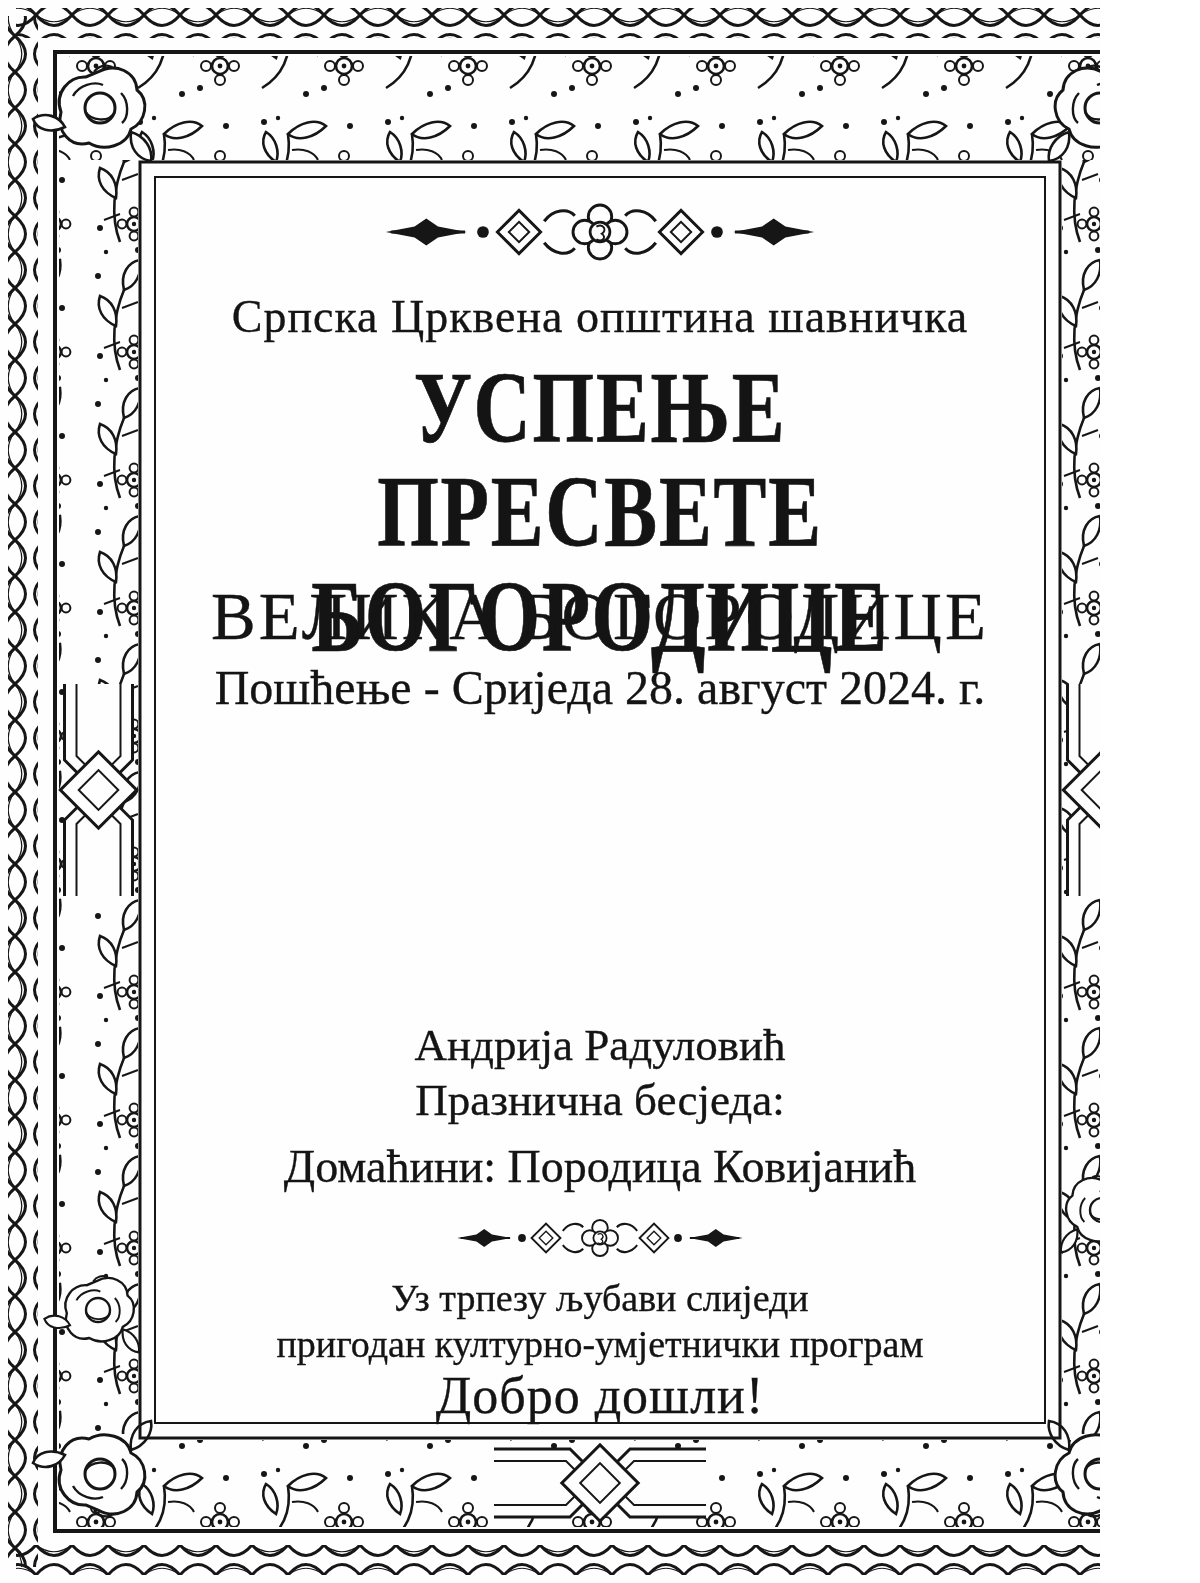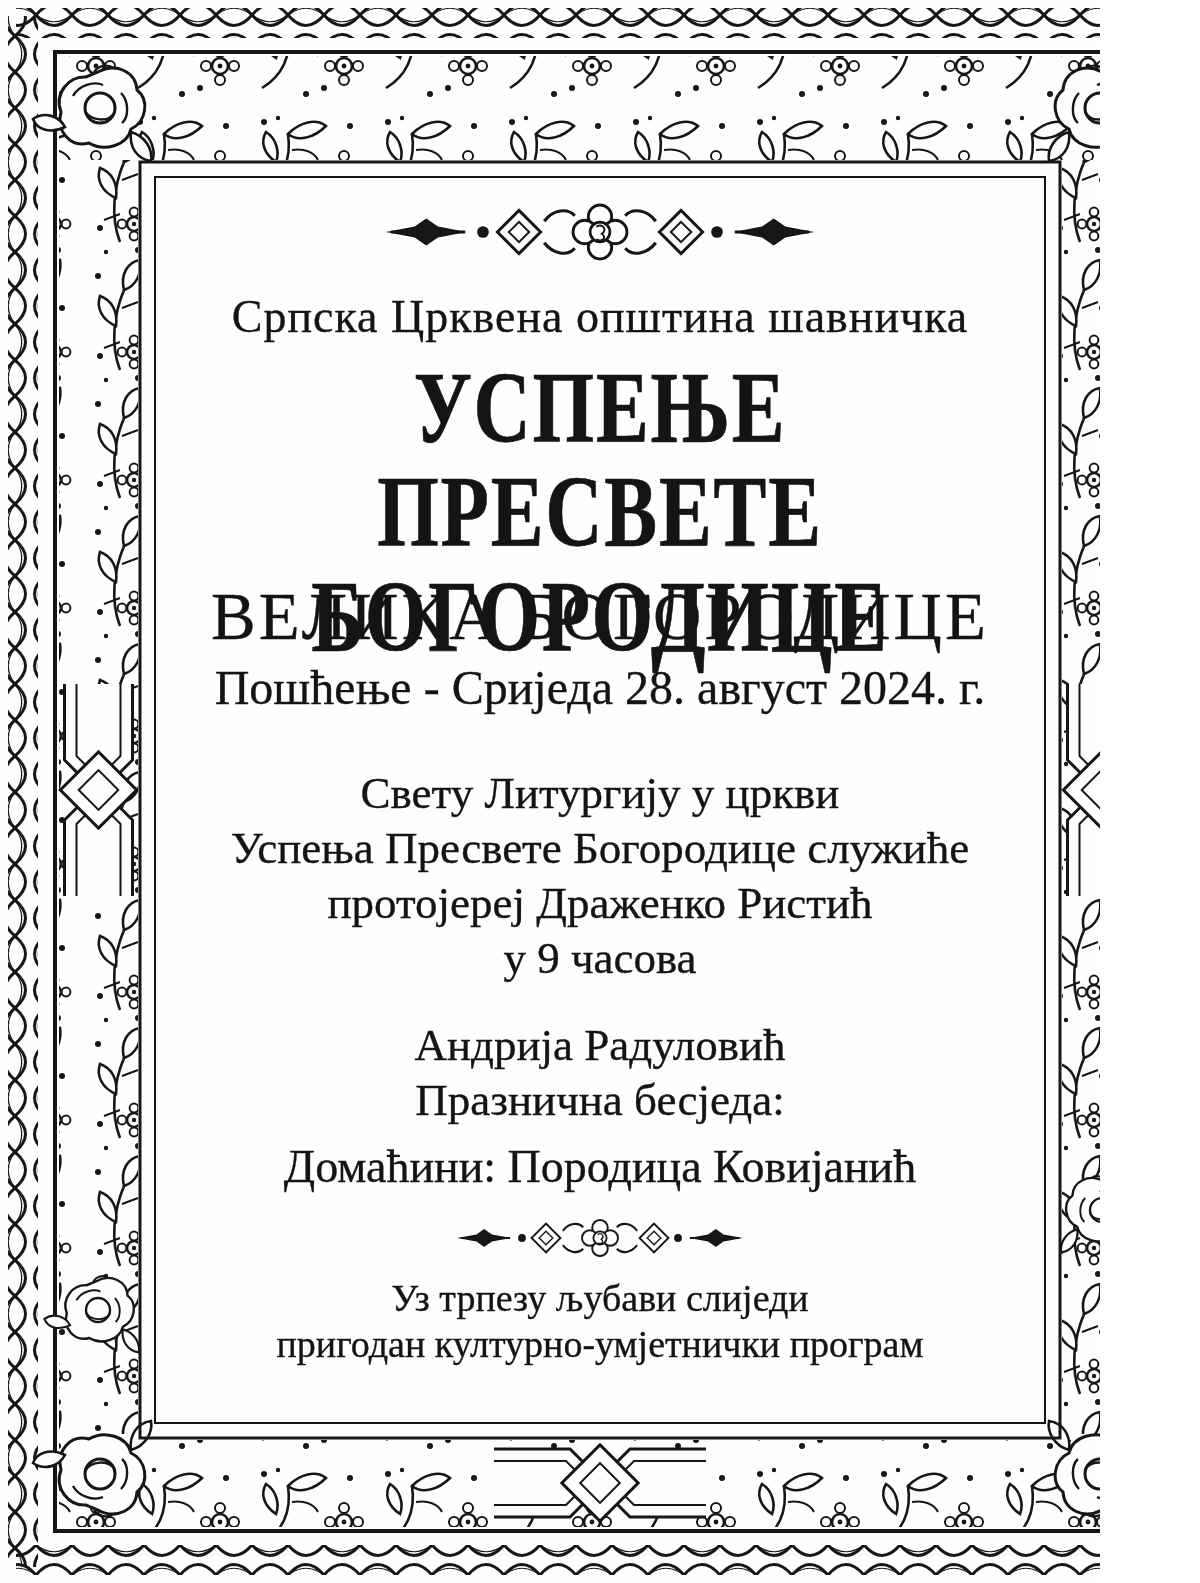--- a/index.html
+++ b/index.html
@@ -206,33 +206,28 @@
 
   <div class="txt title">
     <div>УСПЕЊЕ ПРЕСВЕТЕ</div>
     <div>БОГОРОДИЦЕ</div>
   </div>
 
   <div class="txt subtitle">ВЕЛИКА БОГОРОДИЦЕ</div>
 
   <div class="txt date">Пошћење - Сриједа 28. август 2024. г.</div>
 
-  <div class="txt liturgy">
-    <div>Свету Литургију у цркви</div>
-    <div>Успења Пресвете Богородице служиће</div>
-    <div>протојереј Драженко Ристић</div>
-    <div>у 9 часова</div>
-  </div>
 
   <div class="txt sermon">
     <div>Андрија Радуловић</div>
     <div>Празнична бесједа:</div>
   </div>
 
   <div class="txt hosts">Домаћини: Породица Ковијанић</div>
 
   <div class="txt program">
     <div>Уз трпезу љубави слиједи</div>
     <div>пригодан културно-умјетнички програм</div>
   </div>
 
+  <div class="txt welcome">Добро дошли!</div>
 
 </div>
 
 </body></html>

